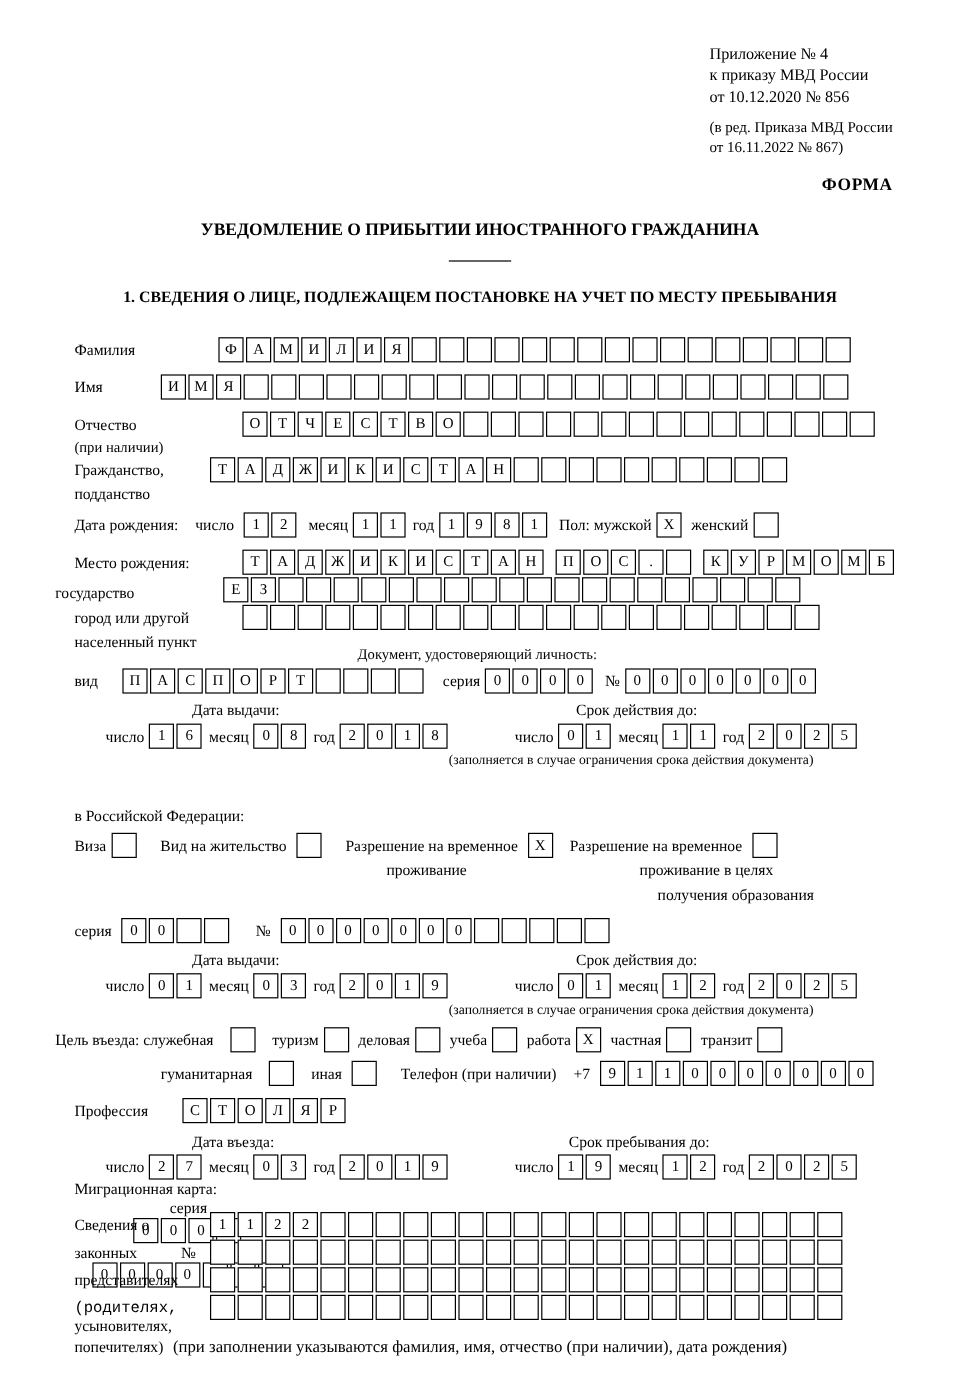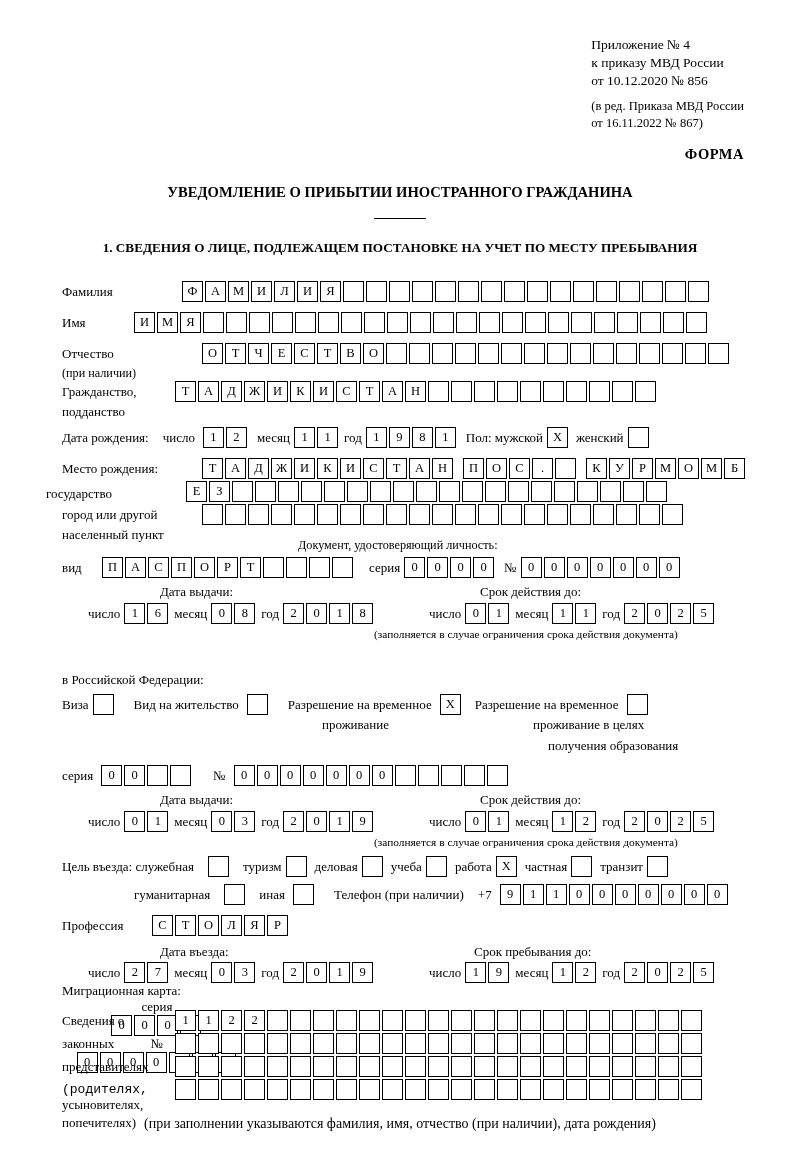--- a/index.html
+++ b/index.html
@@ -613,21 +613,21 @@
     <span class="cells">
         <span class="cell">2</span>
         <span class="cell">0</span>
         <span class="cell">2</span>
         <span class="cell">5</span>
       </span>
   </div>
 
   <div class="note-right" style="top:836px; left:374px;">(заполняется в случае ограничения срока действия документа)</div>
 
-  <div class="row" style="top:856px; left:62px;">
+  <div class="row" style="top:856px; left:46px;">
     <span class="lbl">Цель въезда: служебная</span>
     <span class="sp14"></span>
     <span class="box"></span>
     <span class="sp14"></span>
     <span class="lbl">туризм</span>
     <span class="sp4"></span>
     <span class="box"></span>
     <span class="sp8"></span>
     <span class="lbl">деловая</span>
     <span class="sp4"></span>

